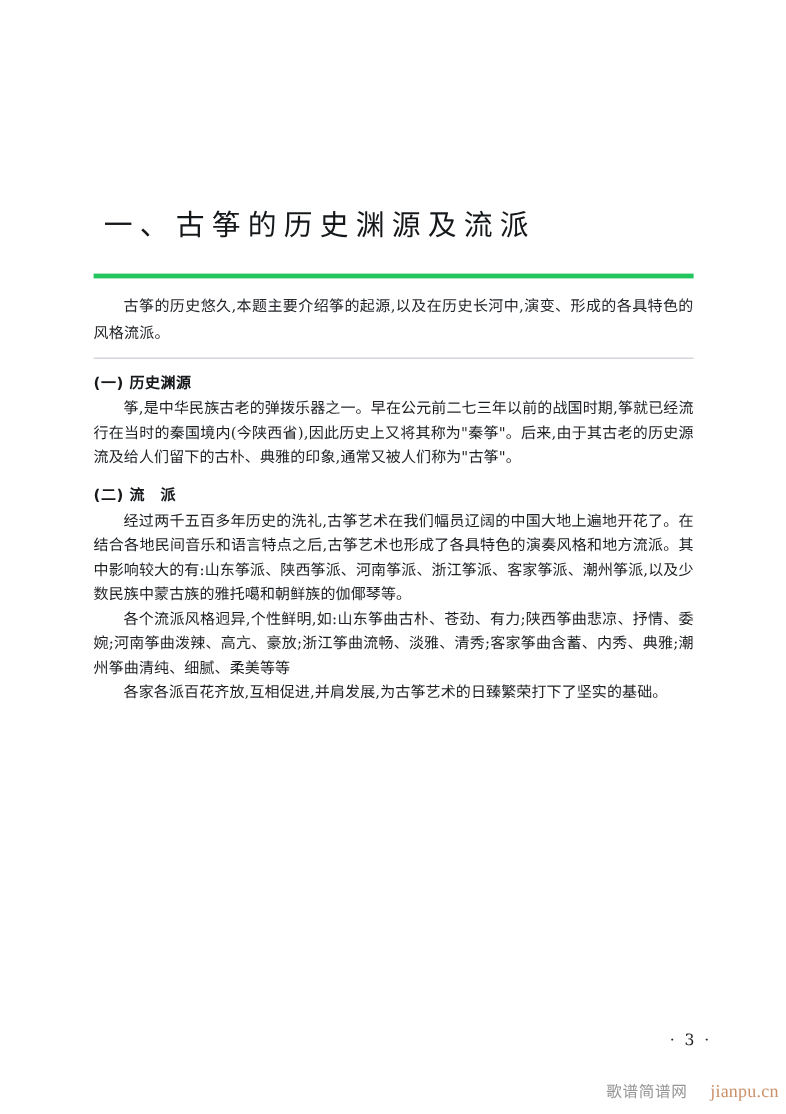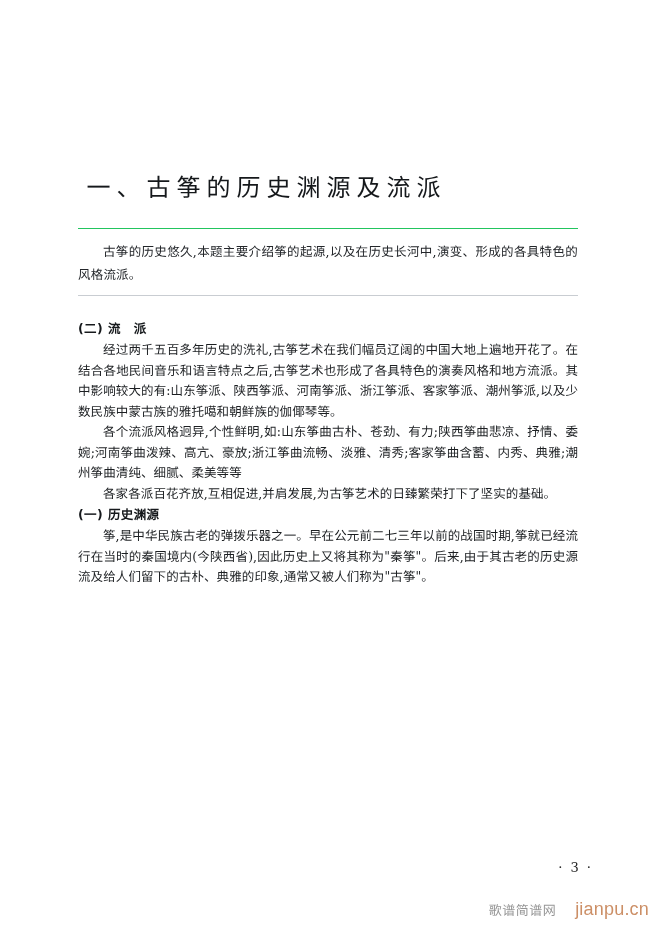--- a/index.html
+++ b/index.html
@@ -39,21 +39,21 @@
     white-space: nowrap;
   }
 
   
   .abstract {
     position: absolute;
     left: 78px;
     top: 228px;
     width: 500px;
     padding: 11px 0 9px 0;
-    border-top: 1px solid #22c55e;
+    border-top: 4px solid #22c55e;
     border-bottom: 1px solid #c9cdd2;
   }
   .abstract p {
     margin: 0;
     font-family: "DejaVu Serif", "Liberation Serif", serif;
     font-size: 12.5px;
     line-height: 23px;
     text-indent: 2em;
     text-align: justify;
     color: #23262a;
@@ -110,49 +110,49 @@
     gap: 19px;
     opacity: 0.92;
   }
   .wm-cn {
     font-family: "DejaVu Sans", "Liberation Sans", sans-serif;
     font-size: 13px;
     color: #8d8d8d;
     letter-spacing: 0.5px;
   }
   .wm-en {
-    font-family: Liberation Sans, sans-serif;
-    font-size: 18px;
+    font-family: Liberation Serif, serif;
+    font-size: 15px;
     color: #c8865a;
     letter-spacing: 0.2px;
   }
 </style>
 </head>
 <body>
 
 <div class="page">
 
   <h1 class="doc-title">一、古筝的历史渊源及流派</h1>
 
   <div class="abstract">
     <p>古筝的历史悠久,本题主要介绍筝的起源,以及在历史长河中,演变、形成的各具特色的风格流派。</p>
   </div>
 
   <div class="content">
 
     <div class="section">
+      <p class="sec-head">(一) 历史渊源</p>
+      <p class="body-p">筝,是中华民族古老的弹拨乐器之一。早在公元前二七三年以前的战国时期,筝就已经流行在当时的秦国境内(今陕西省),因此历史上又将其称为"秦筝"。后来,由于其古老的历史源流及给人们留下的古朴、典雅的印象,通常又被人们称为"古筝"。</p>
+    </div>
+
+    <div class="section">
       <p class="sec-head second">(二) 流　派</p>
       <p class="body-p">经过两千五百多年历史的洗礼,古筝艺术在我们幅员辽阔的中国大地上遍地开花了。在结合各地民间音乐和语言特点之后,古筝艺术也形成了各具特色的演奏风格和地方流派。其中影响较大的有:山东筝派、陕西筝派、河南筝派、浙江筝派、客家筝派、潮州筝派,以及少数民族中蒙古族的雅托噶和朝鲜族的伽倻琴等。</p>
       <p class="body-p">各个流派风格迥异,个性鲜明,如:山东筝曲古朴、苍劲、有力;陕西筝曲悲凉、抒情、委婉;河南筝曲泼辣、高亢、豪放;浙江筝曲流畅、淡雅、清秀;客家筝曲含蓄、内秀、典雅;潮州筝曲清纯、细腻、柔美等等</p>
       <p class="body-p">各家各派百花齐放,互相促进,并肩发展,为古筝艺术的日臻繁荣打下了坚实的基础。</p>
-    </div>
-
-    <div class="section">
-      <p class="sec-head">(一) 历史渊源</p>
-      <p class="body-p">筝,是中华民族古老的弹拨乐器之一。早在公元前二七三年以前的战国时期,筝就已经流行在当时的秦国境内(今陕西省),因此历史上又将其称为"秦筝"。后来,由于其古老的历史源流及给人们留下的古朴、典雅的印象,通常又被人们称为"古筝"。</p>
     </div>
 
   </div>
 
   <div class="folio">· 3 ·</div>
 
   <div class="watermark">
     <span class="wm-cn">歌谱简谱网</span>
     <span class="wm-en">jianpu.cn</span>
   </div>

